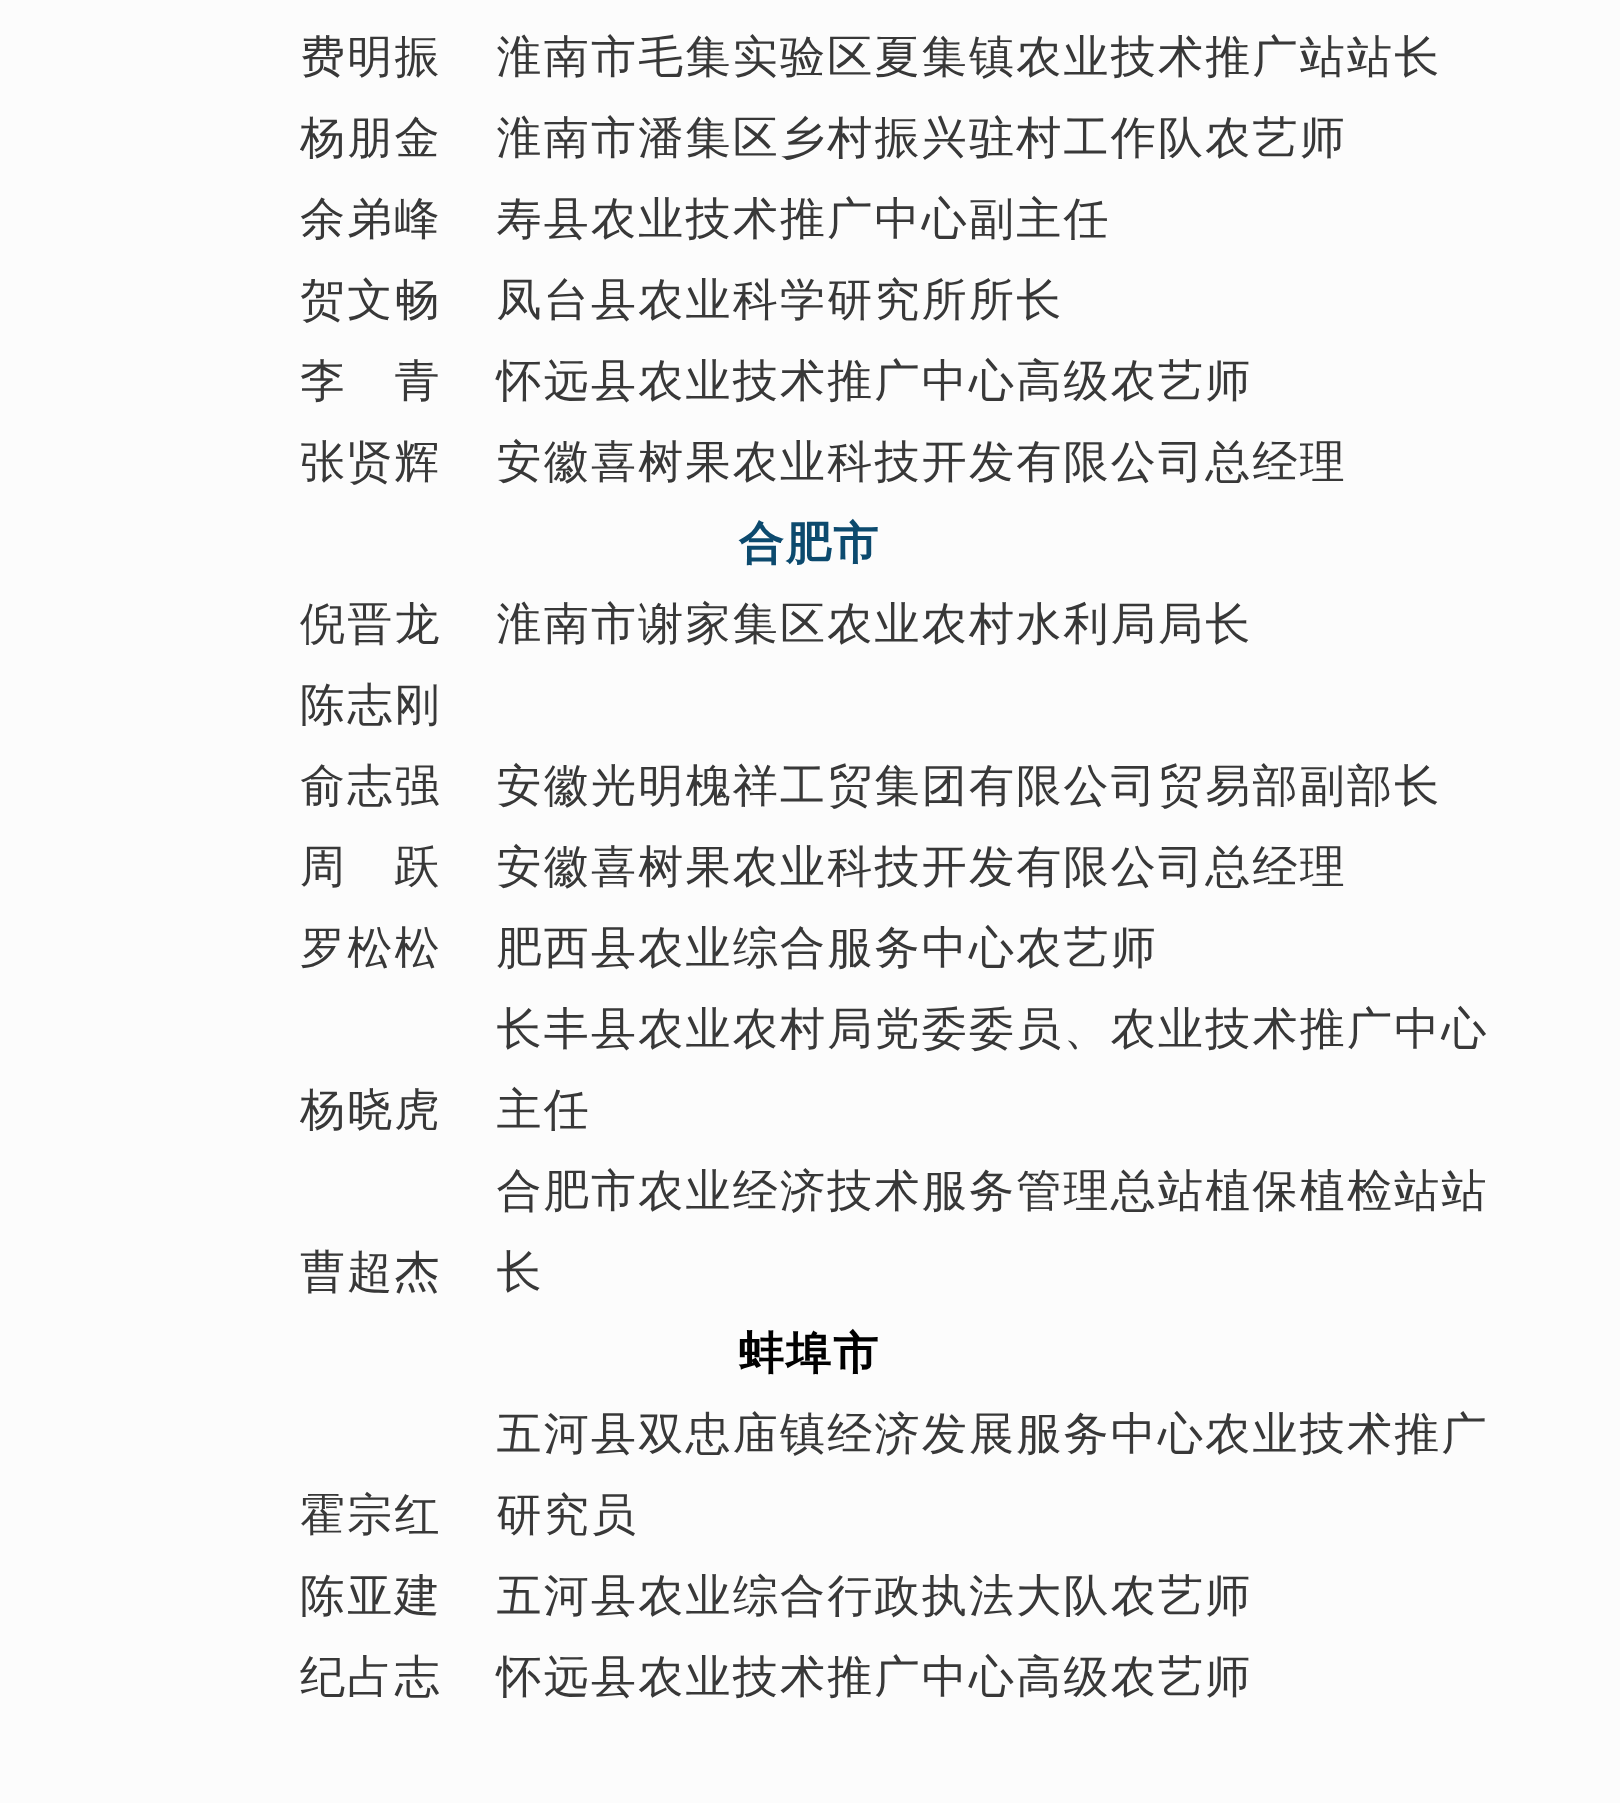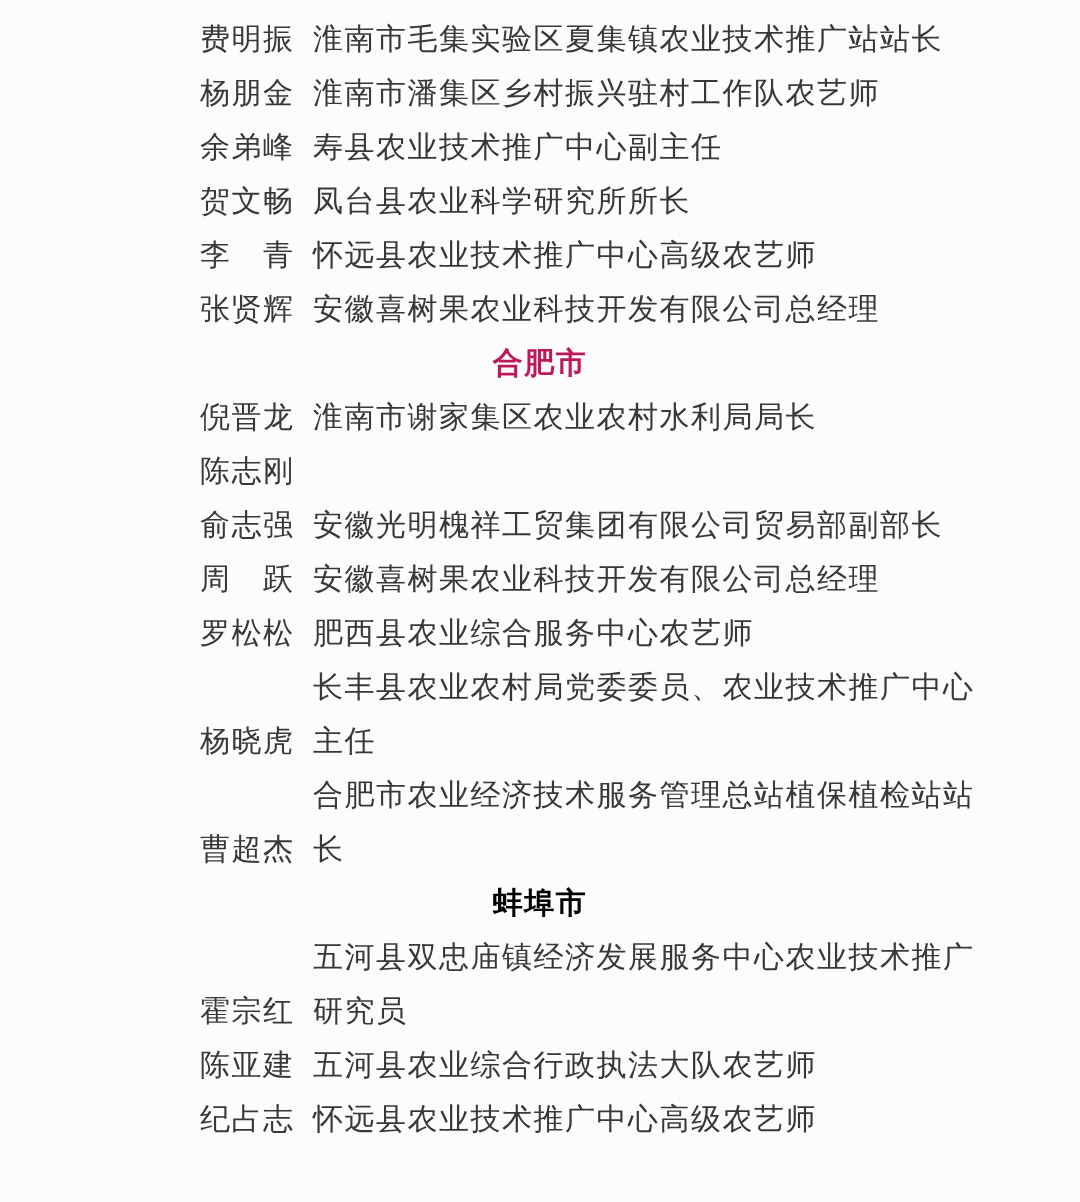--- a/index.html
+++ b/index.html
@@ -26,21 +26,21 @@
     align-items: flex-end;
     padding-left: 200px;
   }
   .name {
     flex: none;
     width: 96px;
     white-space: nowrap;
   }
   .title {
     flex: none;
-    margin-left: 17px;
+    margin-left: 35px;
     width: 668px;
     word-break: break-all;
   }
   .city-header {
     text-align: center;
     font-weight: bold;
     color: #242424;
   }
 </style>
 </head>
@@ -65,21 +65,21 @@
         <span class="title">凤台县农业科学研究所所长</span>
       </div>
       <div class="entry">
         <span class="name">李　青</span>
         <span class="title">怀远县农业技术推广中心高级农艺师</span>
       </div>
       <div class="entry">
         <span class="name">张贤辉</span>
         <span class="title">安徽喜树果农业科技开发有限公司总经理</span>
       </div>
-      <div class="city-header" style="color: #be185d;">合肥市</div>
+      <div class="city-header" style="color: #0c4a6e;">合肥市</div>
       <div class="entry">
         <span class="name">倪晋龙</span>
         <span class="title">淮南市谢家集区农业农村水利局局长</span>
       </div>
       <div class="entry">
         <span class="name">陈志刚</span>
       </div>
       <div class="entry">
         <span class="name">俞志强</span>
         <span class="title">安徽光明槐祥工贸集团有限公司贸易部副部长</span>

